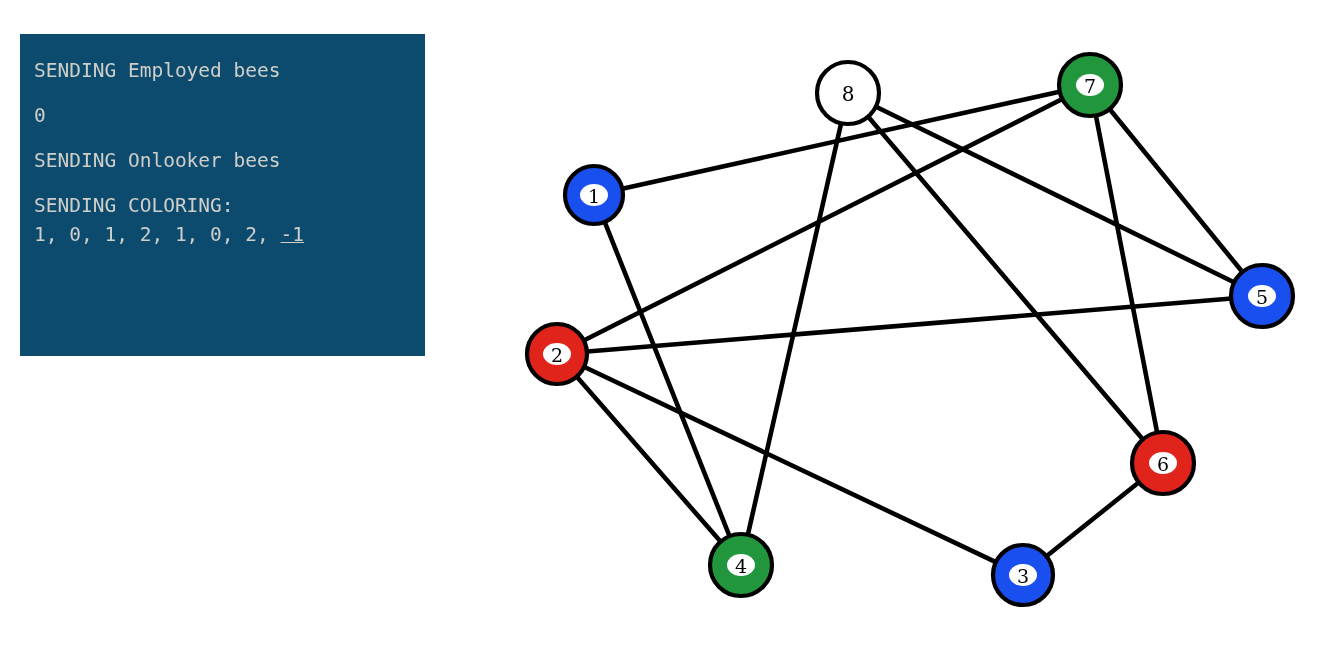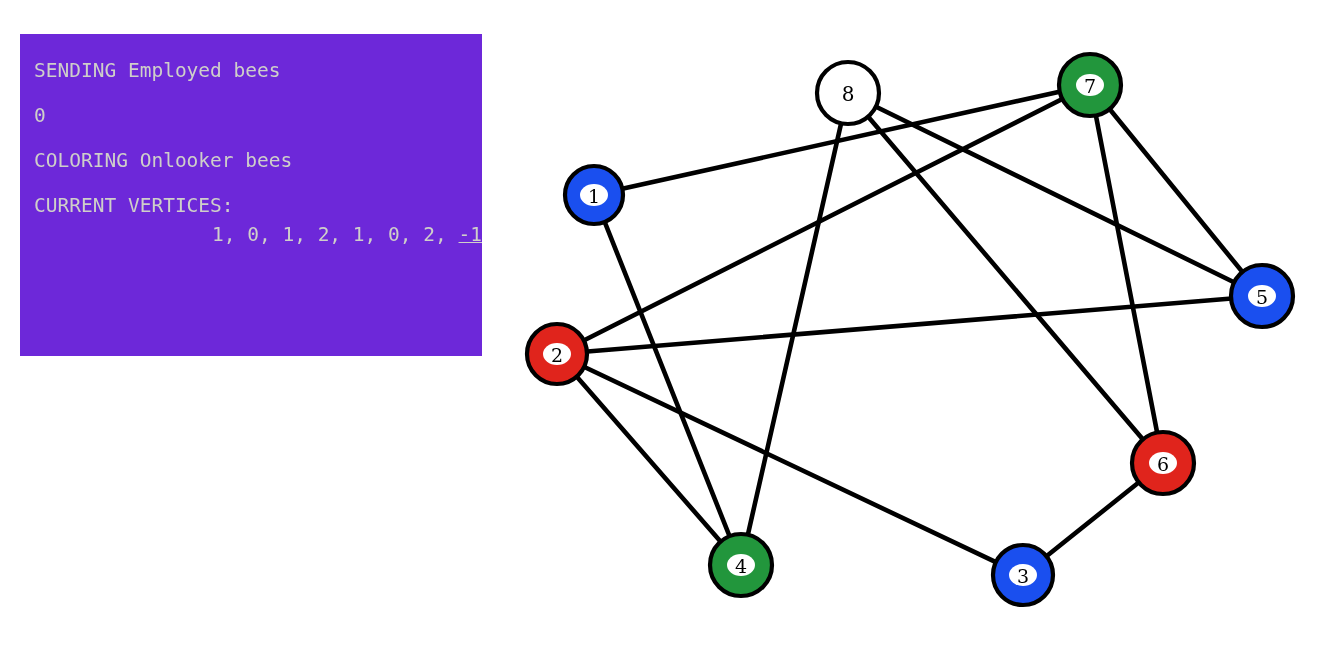--- a/index.html
+++ b/index.html
@@ -13,44 +13,43 @@
     position: relative;
     font-family: "Liberation Sans", sans-serif;
     overflow: hidden;
   }
 
   
   #console-panel {
     position: absolute;
     left: 20px;
     top: 34px;
-    width: 462px;
+    width: 405px;
     height: 322px;
-    background: #6d28d9;
+    background: #0c4a6e;
     box-sizing: border-box;
-    padding: 22px 0 0 14px;
+    padding: 22px 8px 0 14px;
   }
   .console-line {
     font-family: "DejaVu Sans Mono", "Liberation Mono", monospace;
     font-size: 19.5px;
     line-height: 29px;
     color: #cfcfc9;
     white-space: pre;
     letter-spacing: 0px;
   }
   .console-blank {
     height: 16px;
   }
   .coloring-line {
     font-family: "DejaVu Sans Mono", "Liberation Mono", monospace;
     font-size: 19.5px;
     line-height: 29px;
     color: #cfcfc9;
     white-space: pre;
-    text-align: right;
   }
   .coloring-line .hl {
     text-decoration: underline;
   }
 
   
   #graph-panel {
     position: absolute;
     left: 450px;
     top: 0;
@@ -86,23 +85,23 @@
   }
 </style>
 </head>
 <body>
 
 <div id="console-panel">
   <div class="console-line">SENDING Employed bees</div>
   <div class="console-blank"></div>
   <div class="console-line">0</div>
   <div class="console-blank"></div>
-  <div class="console-line">COLORING Onlooker bees</div>
+  <div class="console-line">SENDING Onlooker bees</div>
   <div class="console-blank"></div>
-  <div class="console-line">CURRENT VERTICES:</div>
+  <div class="console-line">SENDING COLORING:</div>
   <div class="coloring-line"><span>1, 0, 1, 2, 1, 0, 2, </span><span class="hl">-1</span></div>
 </div>
 
 <div id="graph-panel">
   <svg id="graph-svg" viewBox="0 0 870 653">
     <g id="edge-layer">
         <line x1="144" y1="195" x2="640" y2="85" class="edge-line" stroke="#000000"></line>
         <line x1="144" y1="195" x2="291" y2="565" class="edge-line" stroke="#000000"></line>
         <line x1="107" y1="354" x2="640" y2="85" class="edge-line" stroke="#000000"></line>
         <line x1="107" y1="354" x2="812" y2="296" class="edge-line" stroke="#000000"></line>

